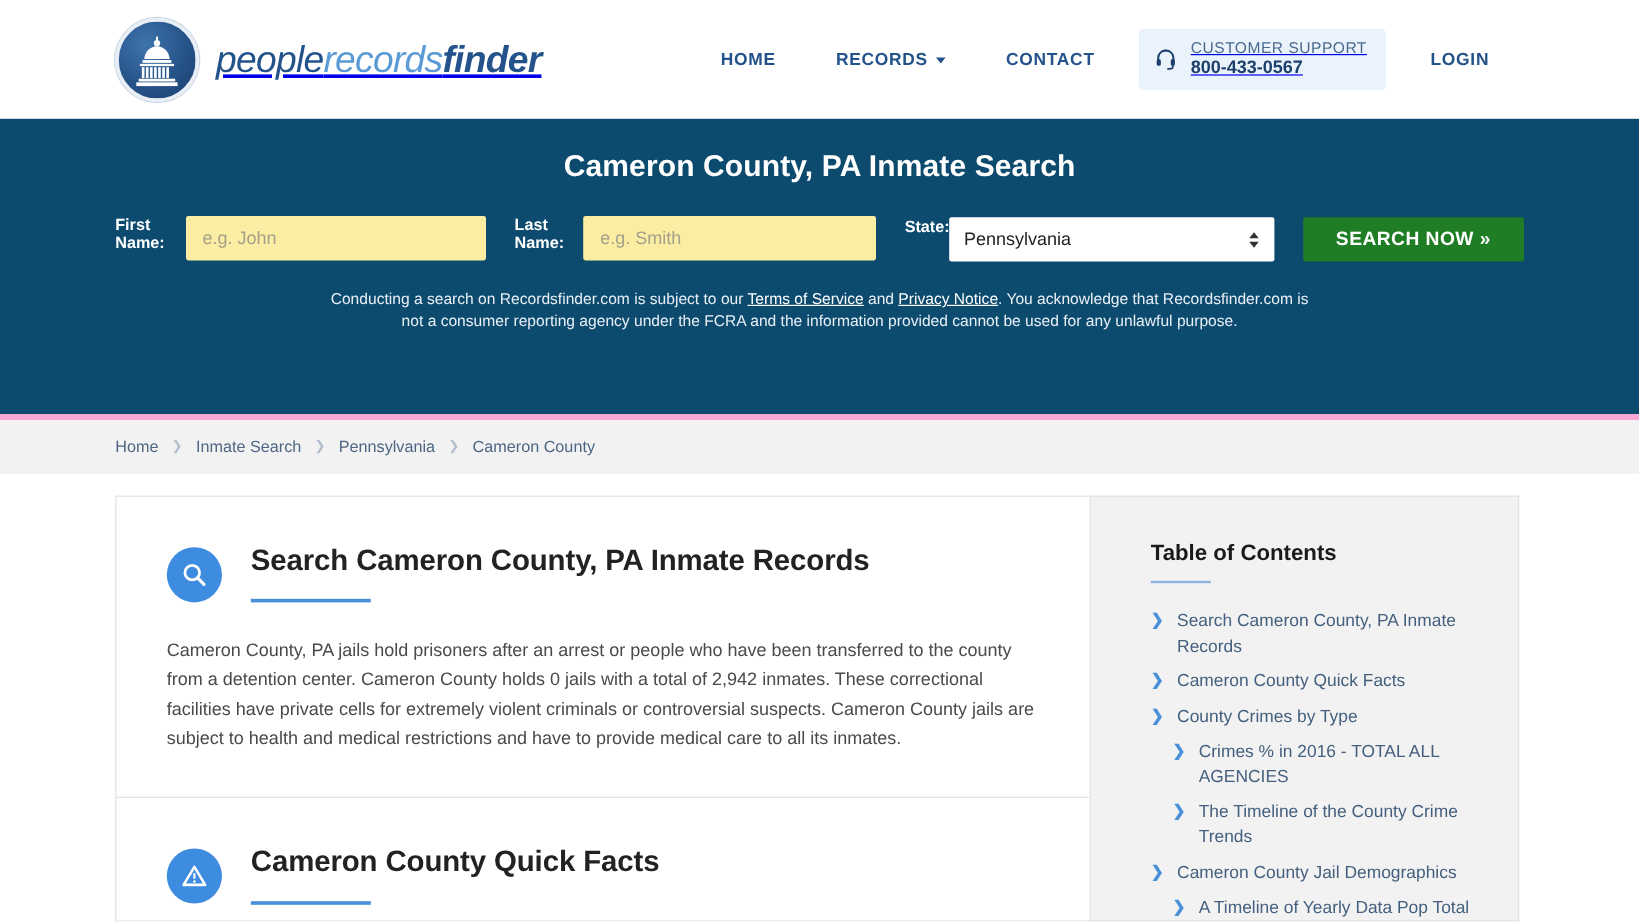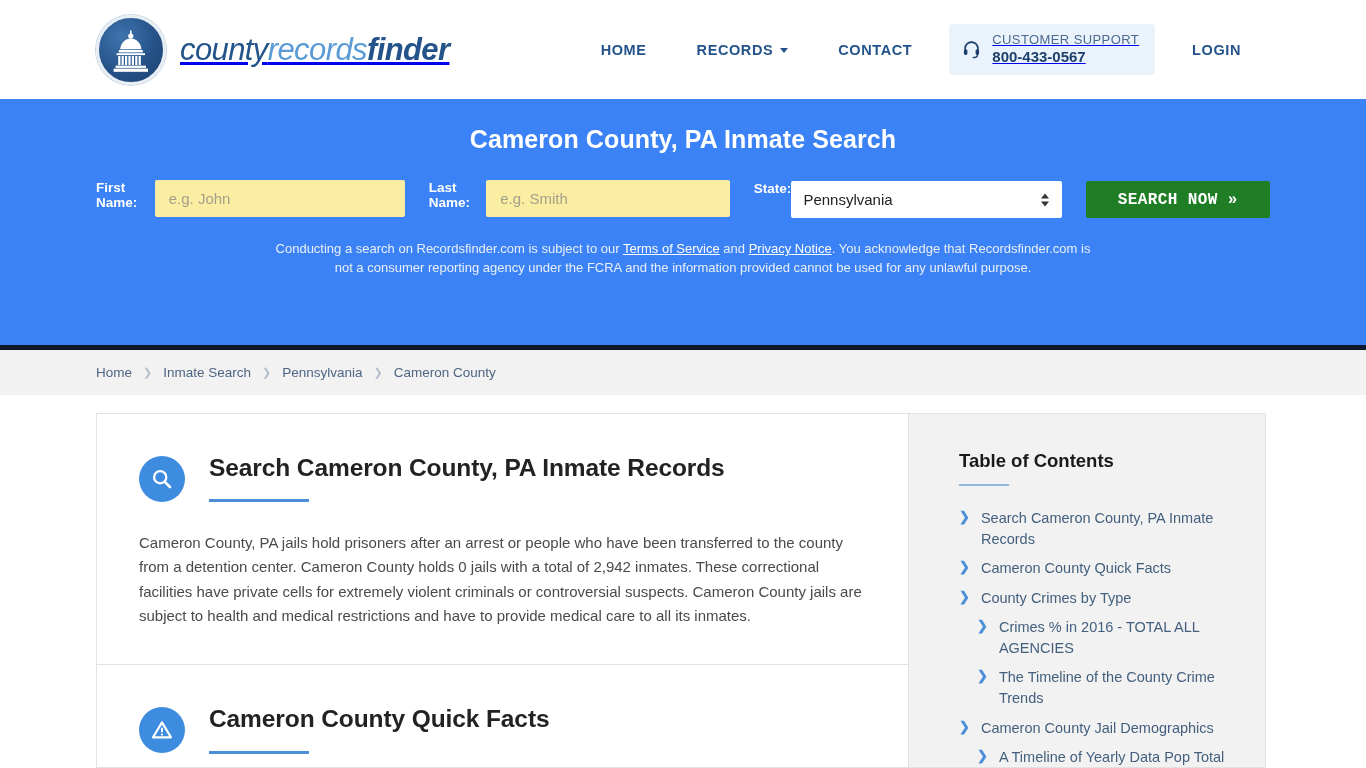--- a/index.html
+++ b/index.html
@@ -99,22 +99,22 @@
   .support-phone {
     font-size: 15px;
     font-weight: bold;
     color: #1d3f6b;
     display: block;
     white-space: nowrap;
   }
 
   
   .hero {
-    background: #3b82f6;
-    border-bottom: 5px solid #0f172a;
+    background: #0c4a6e;
+    border-bottom: 5px solid #f9a8d4;
     padding: 26px 96px 20px 96px;
     height: 251px;
   }
   .hero-title {
     color: #ffffff;
     font-size: 25px;
     font-weight: bold;
     text-align: center;
     margin: 0 0 26px 0;
     letter-spacing: 0.1px;
@@ -181,21 +181,21 @@
   }
   .search-btn {
     height: 37px;
     width: 190px;
     background: #1f7d25;
     border: none;
     color: #ffffff;
     font-size: 16px;
     font-weight: bold;
     letter-spacing: 0.4px;
-    font-family: Liberation Mono, monospace;
+    font-family: Liberation Sans, sans-serif;
     cursor: pointer;
     border-radius: 2px;
     white-space: nowrap;
   }
   .disclaimer {
     margin: 22px auto 0 auto;
     max-width: 830px;
     color: #e9eff6;
     font-size: 13px;
     line-height: 1.45;
@@ -341,21 +341,21 @@
             <rect x="22.8" y="26" width="2.2" height="9"></rect>
             <rect x="26.2" y="26" width="2.2" height="9"></rect>
             <rect x="29.6" y="26" width="2.2" height="9"></rect>
           </g>
           <rect x="6.6" y="35.6" width="30.4" height="2.3"></rect>
           <rect x="4.6" y="38.6" width="34.4" height="3.2"></rect>
         </g>
       </svg>
     </span>
     <span class="logo-text">
-      <span class="w1">county</span><span class="w2">records</span><span class="w3">finder</span>
+      <span class="w1">people</span><span class="w2">records</span><span class="w3">finder</span>
     </span>
   </a>
 
   <nav class="nav">
     <a class="nav-item" href="#">
       <span>HOME</span>
     </a>
     <a class="nav-item" href="#">
       <span>RECORDS</span>
       <span class="chev-down"></span>

